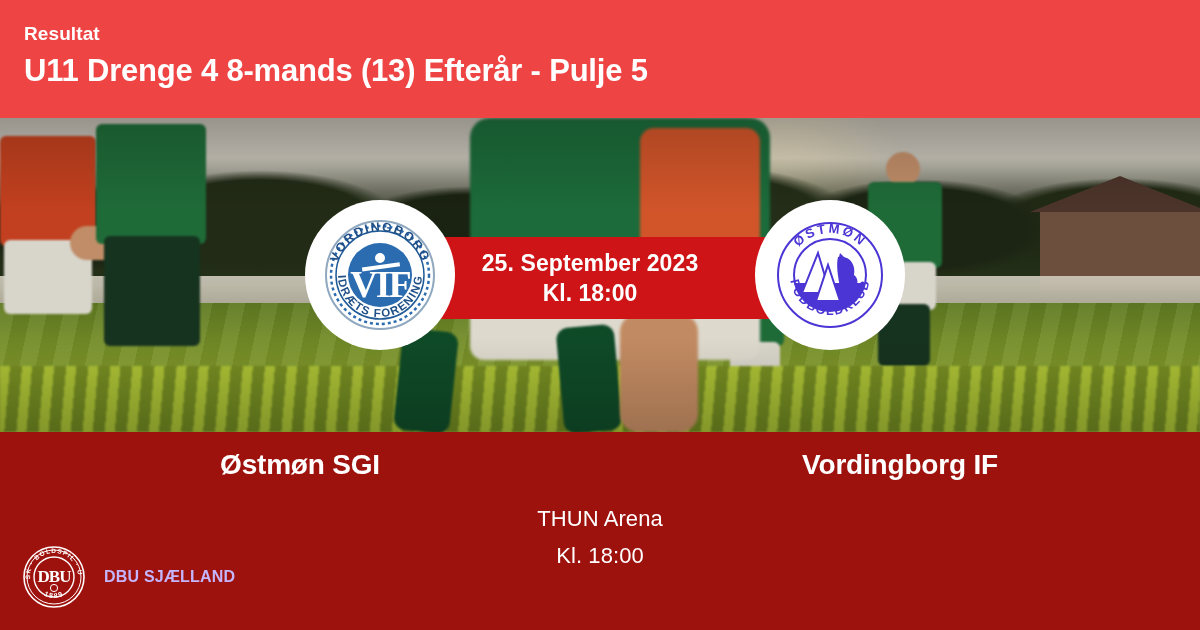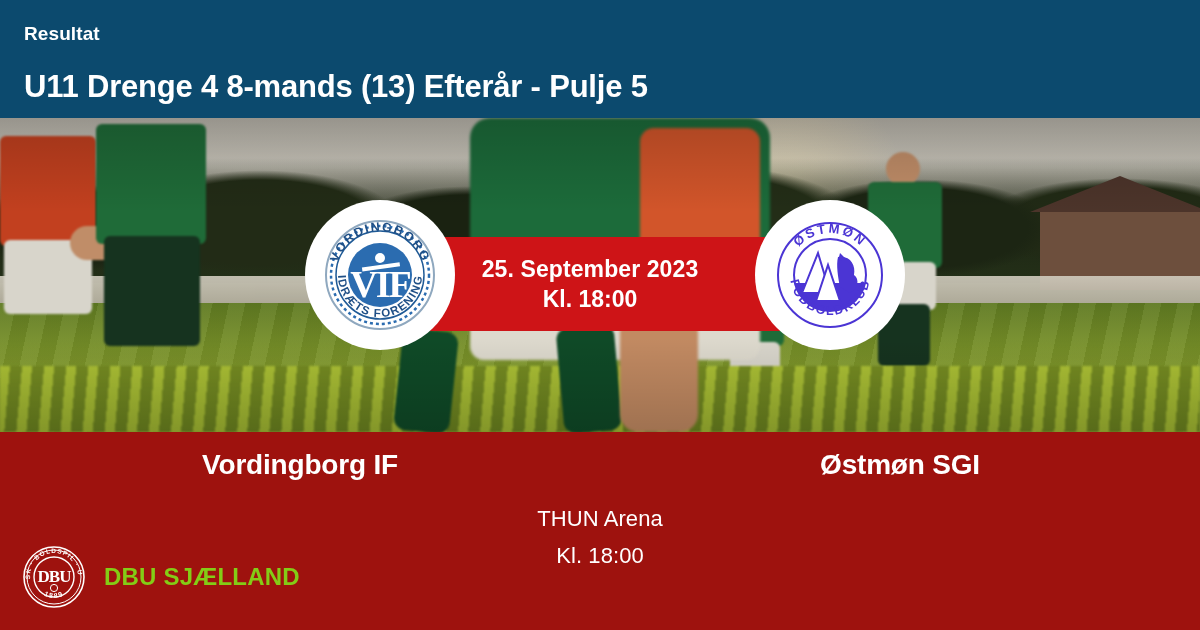--- a/index.html
+++ b/index.html
@@ -17,38 +17,38 @@
     overflow: hidden;
     background: #9e120e;
   }
 
   
   .header {
     position: absolute;
     left: 0; top: 0;
     width: 1200px;
     height: 118px;
-    background: #0c4a6e;
+    background: #ef4444;
     box-sizing: border-box;
     padding: 22px 24px 0 24px;
   }
   .header-kicker {
     color: #ffffff;
     font-size: 19px;
     font-weight: bold;
     letter-spacing: .1px;
     line-height: 24px;
   }
   .header-title {
     color: #ffffff;
     font-size: 31px;
     font-weight: bold;
     line-height: 42px;
     letter-spacing: -.2px;
-    margin-top: 20px;
+    margin-top: 4px;
     white-space: nowrap;
   }
 
   
   .photo {
     position: absolute;
     left: 0; top: 118px;
     width: 1200px;
     height: 314px;
     overflow: hidden;
@@ -176,21 +176,21 @@
   .photo-shade {
     position: absolute; left: 0; top: 0;
     width: 1200px; height: 314px;
     background: linear-gradient(180deg, rgba(0,0,0,.18) 0%, rgba(0,0,0,0) 30%, rgba(0,0,0,0) 70%, rgba(0,0,0,.18) 100%);
   }
 
   
   .date-banner {
     position: absolute;
     left: 380px; top: 237px;
-    width: 420px; height: 94px;
+    width: 420px; height: 82px;
     background: #ce1417;
     color: #ffffff;
     display: flex;
     flex-direction: column;
     align-items: center;
     justify-content: center;
     z-index: 3;
   }
   .date-line {
     font-size: 23px;
@@ -260,22 +260,22 @@
     display: flex;
     align-items: center;
     gap: 18px;
     z-index: 5;
   }
   .dbu-mark {
     width: 64px; height: 64px;
     position: relative;
   }
   .footer-text {
-    color: #84cc16;
-    font-size: 24px;
+    color: #c4b5fd;
+    font-size: 16px;
     font-weight: bold;
     letter-spacing: .2px;
   }
 </style>
 </head>
 <body>
 
 <div id="poster">
 
   <div class="header">
@@ -375,22 +375,22 @@
       <text font-family="'Liberation Sans',sans-serif" font-size="13" font-weight="bold" fill="#4b35d4" letter-spacing="2.4">
         <textPath href="#arcTopR" startOffset="50%" text-anchor="middle">ØSTMØN</textPath>
       </text>
       <text font-family="'Liberation Sans',sans-serif" font-size="12.5" font-weight="bold" fill="#4b35d4" letter-spacing="1.6">
         <textPath href="#arcBotR" startOffset="50%" text-anchor="middle">FODBOLDKLUB</textPath>
       </text>
     </svg>
   </div>
 
   <div class="names">
+    <div class="team-name">Østmøn SGI</div>
     <div class="team-name">Vordingborg IF</div>
-    <div class="team-name">Østmøn SGI</div>
   </div>
 
   <div class="info">
     <div class="info-line">THUN Arena</div>
     <div class="info-line">Kl. 18:00</div>
   </div>
 
   <div class="footer">
     <div class="dbu-mark">
       <svg width="64" height="64" viewBox="0 0 64 64">

